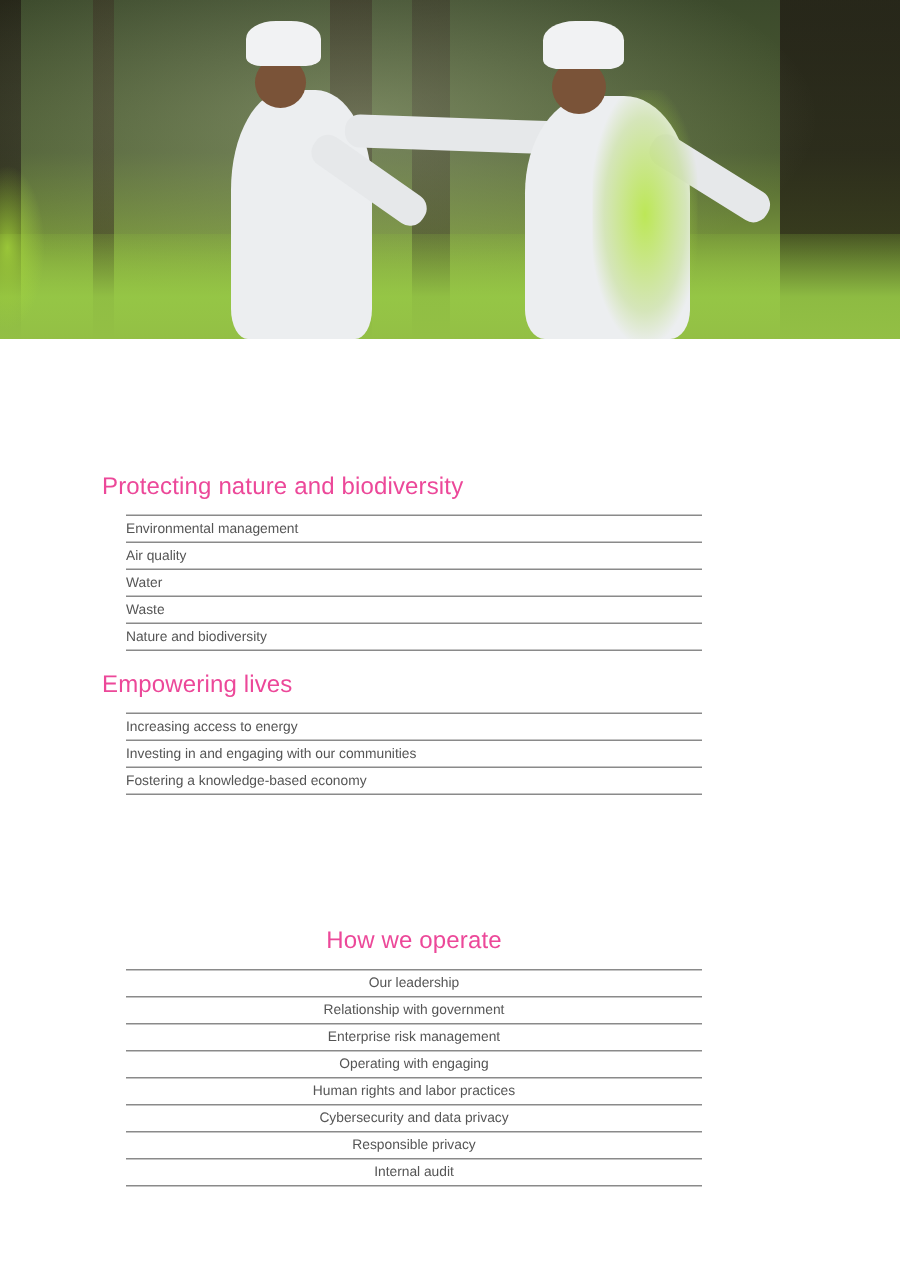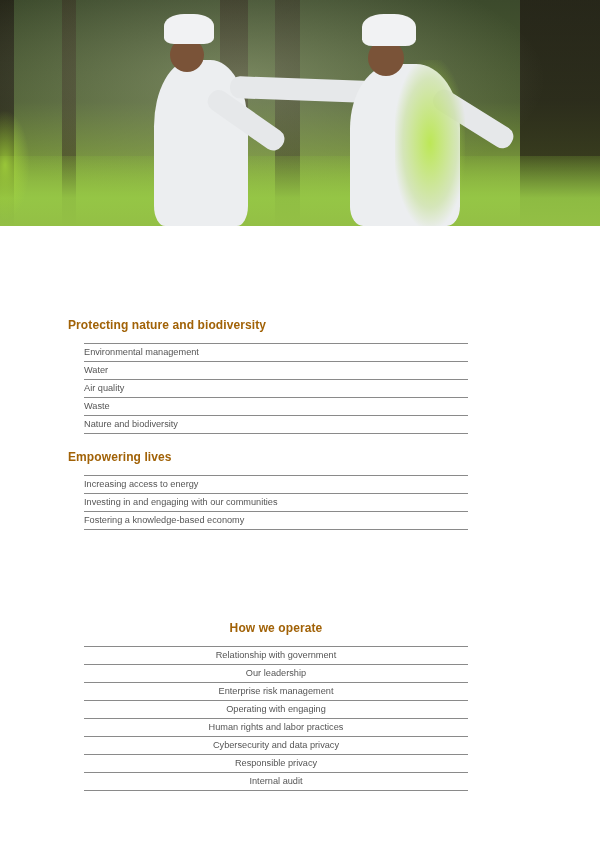--- a/index.html
+++ b/index.html
@@ -37,21 +37,21 @@
       background: radial-gradient(ellipse at 50% 50%, rgba(170,220,60,0.8) 0%, transparent 70%);
     }
     .kid { position: absolute; }
     .robe { position: absolute; background: #eceef0; border-radius: 40% 40% 12% 12%; }
     .head { position: absolute; background: #7a5338; border-radius: 50%; }
     .ghutra { position: absolute; background: #f1f2f3; border-radius: 40% 40% 20% 20%; }
     .arm { position: absolute; background: #e6e8ea; border-radius: 10px; transform-origin: left center; }
 
     .section { position: absolute; left: 68px; width: 416px; }
     .section-title {
-      margin: 0; font-size: 12px; font-weight: bold; color: #a16207; line-height: 20px;
+      margin: 0; font-size: 16px; font-weight: normal; color: #ec4899; line-height: 20px;
       letter-spacing: 0.1px;
     }
     .list { list-style: none; margin: 16px; padding: 0; border-top: 1.5px solid #8a8a8a; margin-top: 8px; }
     .list li {
       height: 18px; line-height: 17px; font-size: 9.2px; color: #555555;
       border-bottom: 1.5px solid #8a8a8a; box-sizing: border-box; padding-left: 0;
     }
   </style>
 </head>
 <body>
@@ -77,41 +77,41 @@
   </div>
 
   <div class="leaf"></div>
   <div class="leaf2"></div>
 </div>
 
 <div class="section" style="top:315px;">
   <h2 class="section-title">Protecting nature and biodiversity</h2>
   <ul class="list">
     <li>Environmental management</li>
+    <li>Air quality</li>
     <li>Water</li>
-    <li>Air quality</li>
     <li>Waste</li>
     <li>Nature and biodiversity</li>
   </ul>
 </div>
 
 <div class="section" style="top:447px;">
   <h2 class="section-title">Empowering lives</h2>
   <ul class="list">
     <li>Increasing access to energy</li>
     <li>Investing in and engaging with our communities</li>
     <li>Fostering a knowledge-based economy</li>
   </ul>
 </div>
 
 <div class="section" style="top:618px;text-align:center;">
   <h2 class="section-title">How we operate</h2>
   <ul class="list">
+    <li>Our leadership</li>
     <li>Relationship with government</li>
-    <li>Our leadership</li>
     <li>Enterprise risk management</li>
     <li>Operating with engaging</li>
     <li>Human rights and labor practices</li>
     <li>Cybersecurity and data privacy</li>
     <li>Responsible privacy</li>
     <li>Internal audit</li>
   </ul>
 </div>
 
 </body></html>

